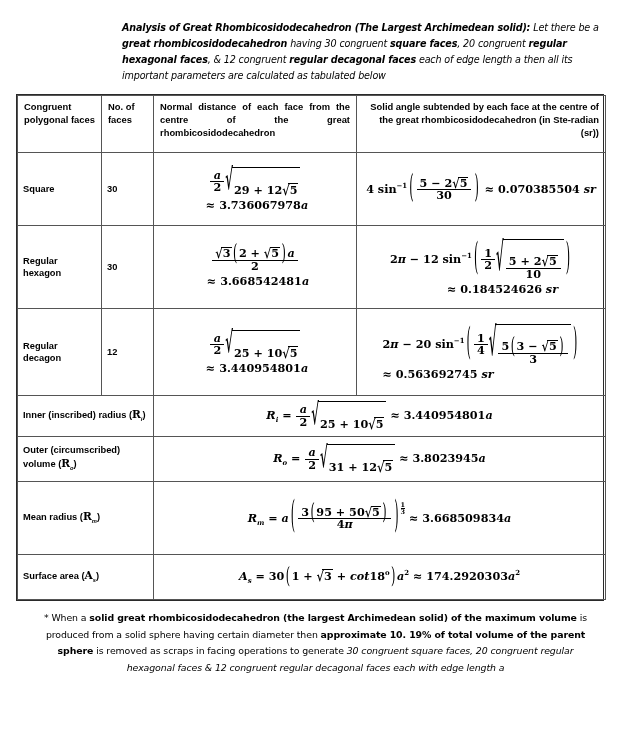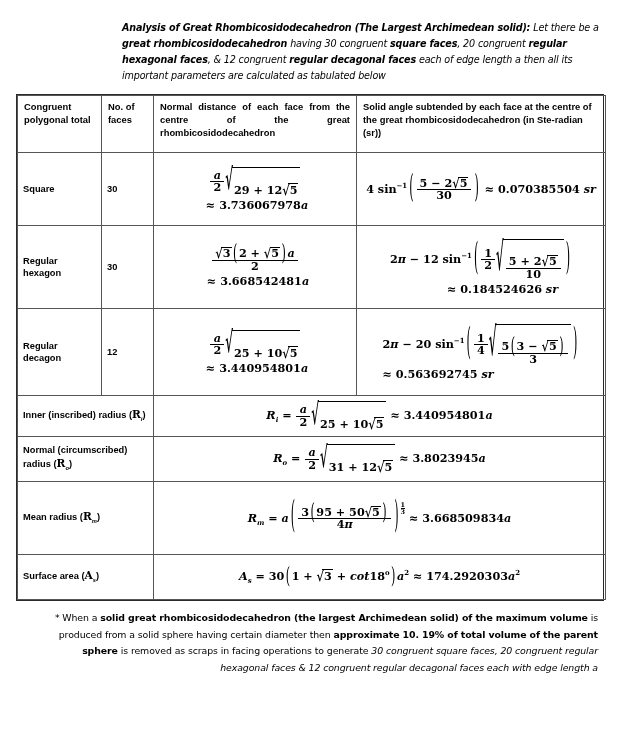--- a/index.html
+++ b/index.html
@@ -56,21 +56,21 @@
   }
   table.main th {
     font-weight: bold;
     font-size: 9.4px;
     line-height: 13px;
     vertical-align: top;
     padding: 4px 6px 4px 6px;
   }
   th.hdr-left { text-align: left; text-align-last: left; }
   th.hdr-just { text-align: justify; text-align-last: left; }
-  th.hdr-ctr  { text-align: left; }
+  th.hdr-ctr  { text-align: right; }
 
   td.label {
     font-weight: bold;
     font-size: 9.4px;
     line-height: 12.6px;
     vertical-align: middle;
     text-align: left;
   }
   td.count {
     font-weight: bold;
@@ -196,21 +196,21 @@
 
   
   td.label-wide { width: 214px; }
 
   
   .footnote {
     font-family: "DejaVu Sans", sans-serif;
     font-size: 9.4px;
     line-height: 16.4px;
     margin: 9px 22px 0 33px;
-    text-align: right;
+    text-align: center;
     letter-spacing: -0.1px;
   }
   .footnote b { font-weight: bold; }
   .footnote i { font-style: italic; }
 </style>
 </head>
 <body>
 
 <div class="page">
 
@@ -222,21 +222,21 @@
     <table class="main">
       <colgroup>
         <col style="width:84px">
         <col style="width:52px">
         <col style="width:203px">
         <col style="width:249px">
       </colgroup>
       <tbody>
 
         <tr class="r-head">
-          <th class="hdr-left">Congruent polygonal total</th>
+          <th class="hdr-left">Congruent polygonal faces</th>
           <th class="hdr-left">No. of faces</th>
           <th class="hdr-just">Normal distance of each face from the centre of the great rhombicosidodecahedron</th>
           <th class="hdr-ctr">Solid angle subtended by each face at the centre of the great rhombicosidodecahedron (in Ste-radian (sr))</th>
         </tr>
 
         <tr class="r-sq">
           <td class="label">Square</td>
           <td class="count">30</td>
           <td class="formula">
             <span class="math stack">
@@ -301,21 +301,21 @@
           </td>
           <td class="formula" colspan="2">
             <span class="math">
               <span class="it">R</span><sub class="sbs">i</sub> = <span class="frac"><span class="num it">a</span><span class="den">2</span></span><span class="sqrt tall"><span class="rad">√</span><span class="rand">25 + 10<span class="rt"><span class="sym">√</span><span class="bar">5</span></span></span></span> ≈ 3.440954801<span class="it">a</span>
             </span>
           </td>
         </tr>
 
         <tr class="r-ro">
           <td class="label label-wide" colspan="2">
-            <span>Normal (circumscribed) radius (</span><span class="math small it">R</span><sub class="sbs">o</sub><span>)</span>
+            <span>Outer (circumscribed) volume (</span><span class="math small it">R</span><sub class="sbs">o</sub><span>)</span>
           </td>
           <td class="formula" colspan="2">
             <span class="math">
               <span class="it">R</span><sub class="sbs">o</sub> = <span class="frac"><span class="num it">a</span><span class="den">2</span></span><span class="sqrt tall"><span class="rad">√</span><span class="rand">31 + 12<span class="rt"><span class="sym">√</span><span class="bar">5</span></span></span></span> ≈ 3.8023945<span class="it">a</span>
             </span>
           </td>
         </tr>
 
         <tr class="r-rm">
           <td class="label label-wide" colspan="2">

